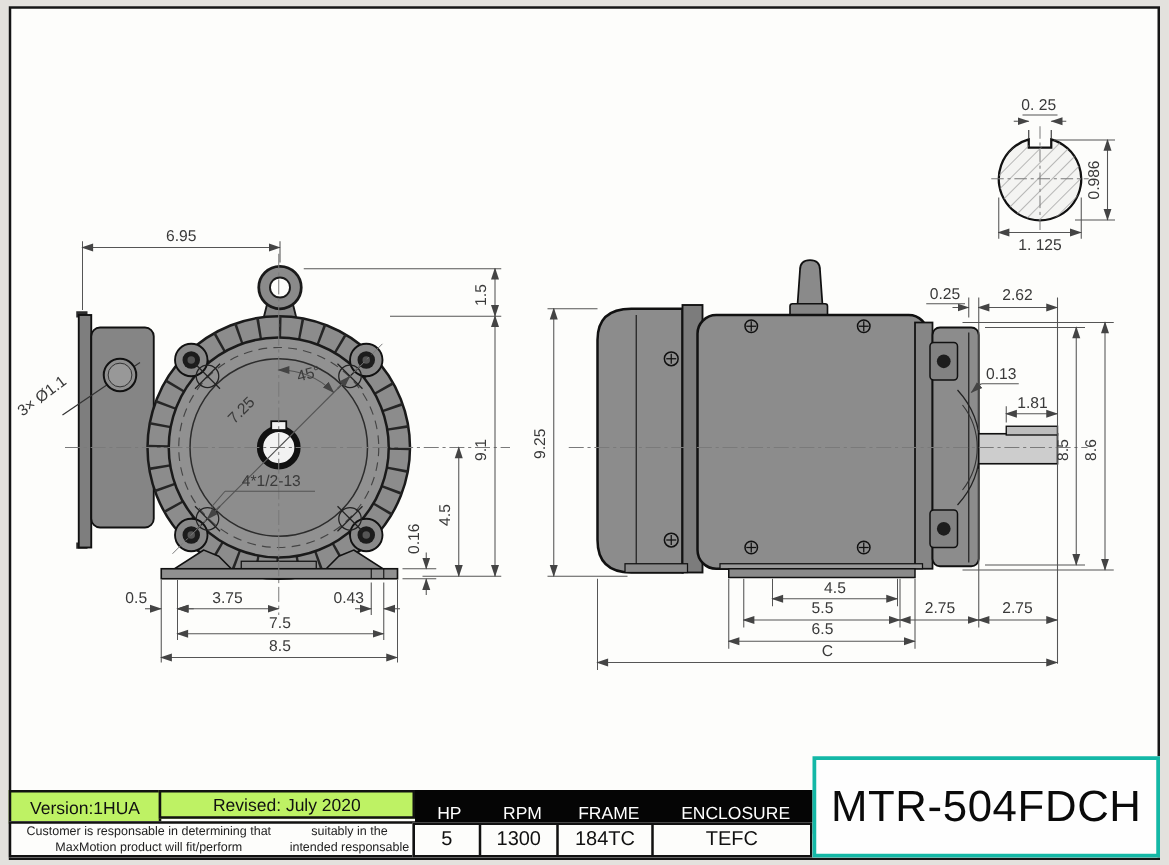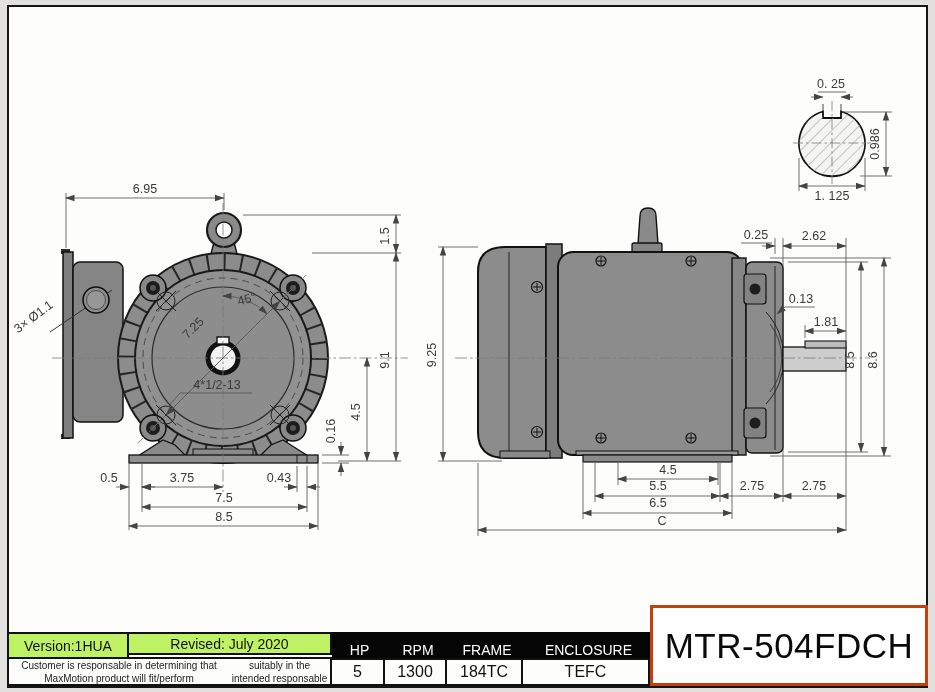--- a/index.html
+++ b/index.html
@@ -12,21 +12,21 @@
            display:flex;align-items:center;justify-content:center;font-size:14px;color:#111;}
   #tb-header{position:absolute;box-sizing:border-box;background:#050505;display:grid;
              grid-template-columns:55px 62px 76px 127px;align-items:center;}
   #tb-header span{color:#fff;font-size:14px;text-align:center;}
   #tb-values{position:absolute;box-sizing:border-box;border:2px solid #111;background:#fdfdfb;
              display:grid;grid-template-columns:53px 62px 76px 125px;}
   #tb-values span{display:flex;align-items:center;justify-content:center;font-size:16px;color:#111;
                   border-right:2px solid #111;}
   #tb-values span:last-child{border-right:none;text-align:right;}
   #part-box{position:absolute;left:650px;top:605px;width:278px;height:81px;box-sizing:border-box;
-            border:3px solid #c2410c;background:#fefefe;display:flex;align-items:center;justify-content:center;
+            border:3px solid #14b8a6;background:#fefefe;display:flex;align-items:center;justify-content:center;
             font-size:35px;color:#0a0a0a;letter-spacing:.5px;}
   #disclaimer{position:absolute;box-sizing:border-box;border:2px solid #111;background:#fdfdfb;
               display:flex;flex-direction:row;align-items:center;justify-content:center;
               font-size:10px;line-height:1.3;color:#222;text-align:center;}
 </style>
 </head>
 <body>
 
 <div id="sheet">
   <div id="frame"></div>

